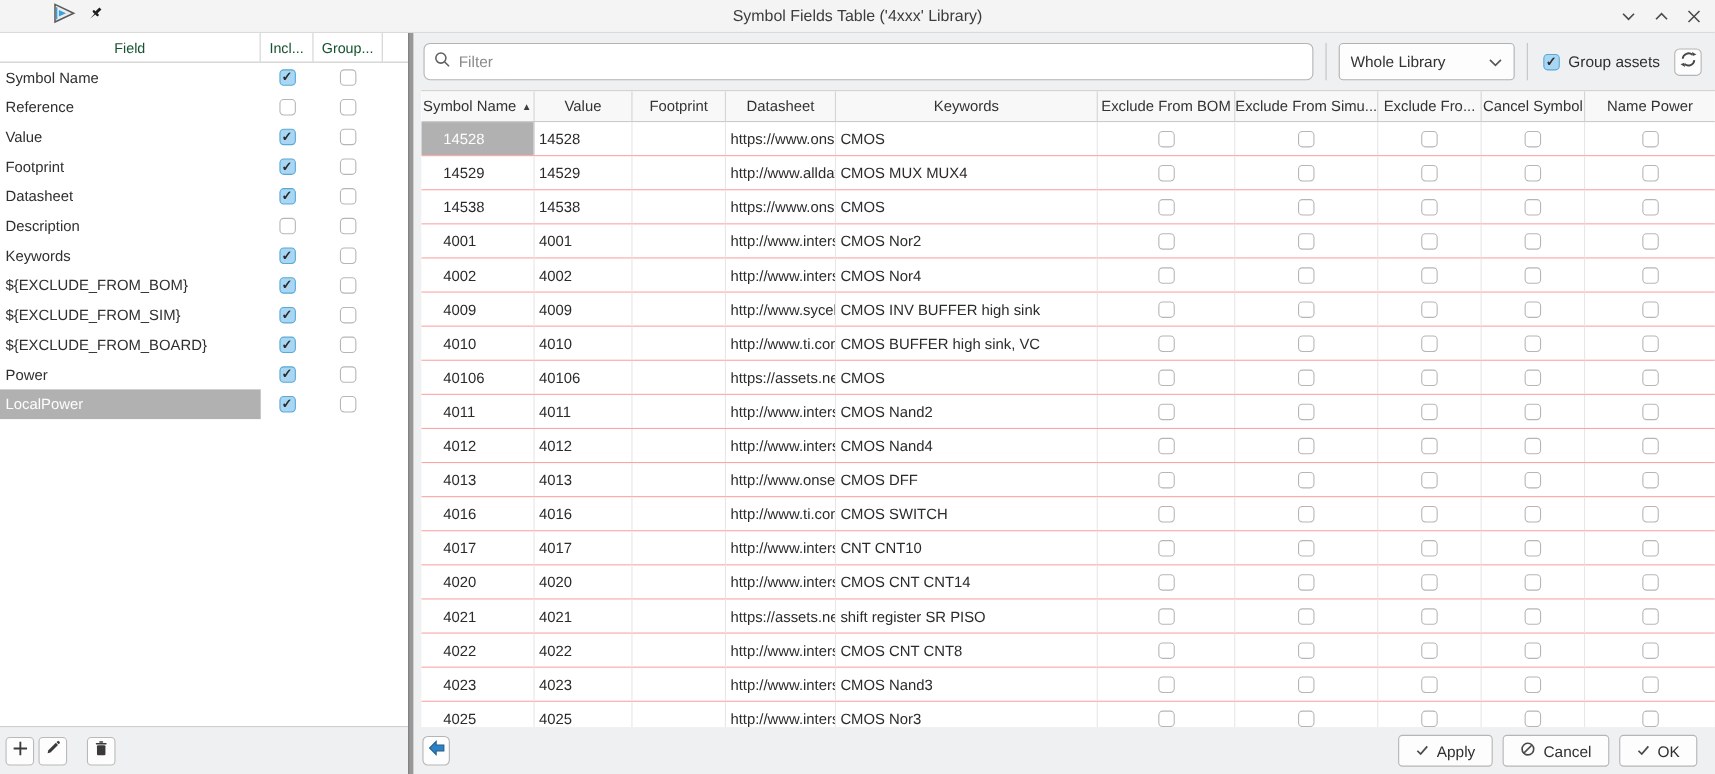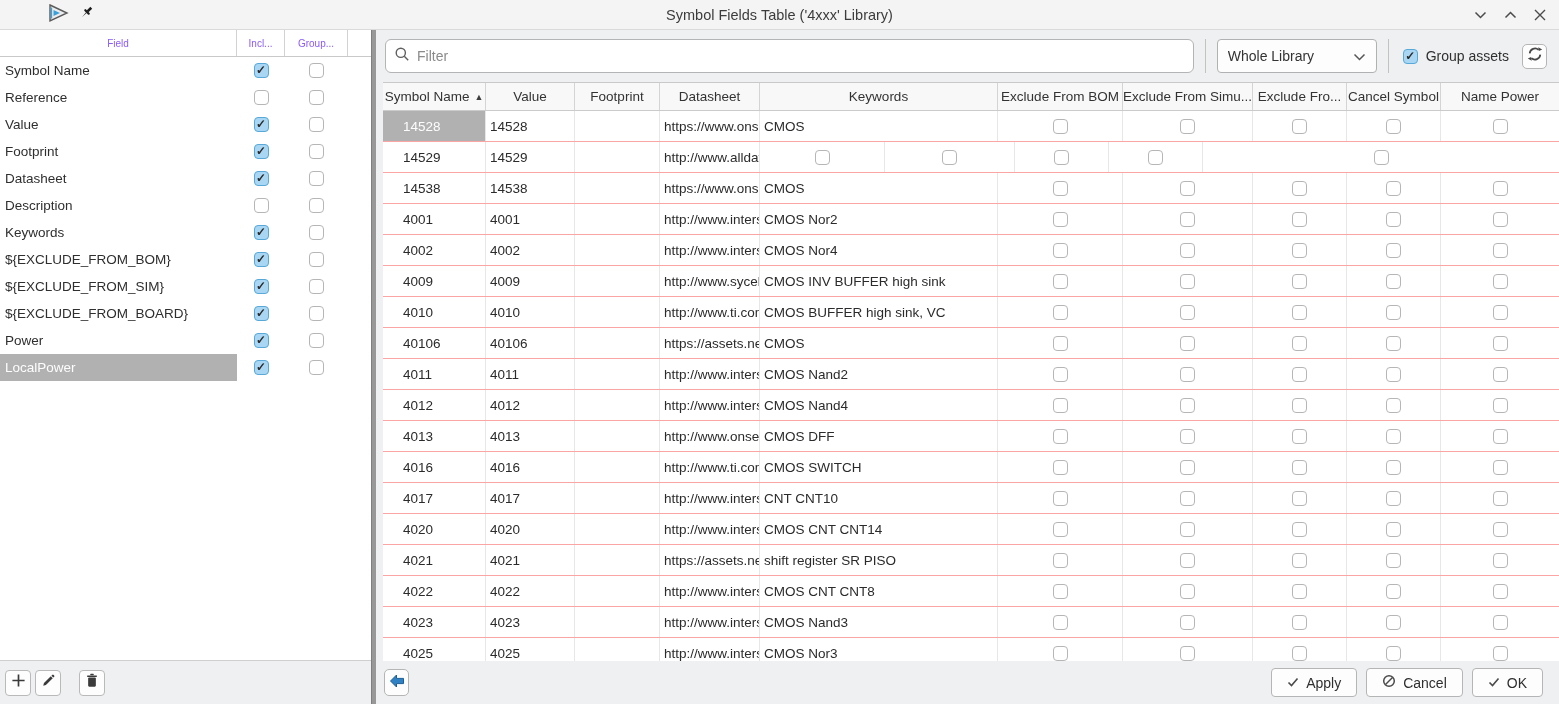--- a/index.html
+++ b/index.html
@@ -17,21 +17,21 @@
   .win-btn { width:14px; height:14px; display:flex; align-items:center; justify-content:center; cursor:default; }
 
   
   .main { display:flex; height:674px; }
   .splitter { width:5px; background:#989898; border-left:1px solid #7f7f7f; }
 
   
   .left-panel { width:371px; display:flex; flex-direction:column; background:#fff; }
   .fields-area { height:630px; overflow:hidden; }
   .lhead { display:flex; height:27px; border-bottom:1px solid #c9c9c9; background:#fff;
-    font-size:10px; color:#8b5cf6; }
+    font-size:13px; color:#14532d; }
   .lhead > div { display:flex; align-items:center; justify-content:center;
     border-right:1px solid #d2d2d2; }
   .lh-field { width:237px; }
   .lh-incl { width:48px; }
   .lh-group { width:63px; }
   .lh-fill { flex:1; border-right:none !important; }
   .lrow { display:flex; height:27px; align-items:center; font-size:13.5px; }
   .lcell-label { width:237px; height:100%; display:flex; align-items:center;
     padding-left:5px; color:#2f2f2f; overflow:hidden; white-space:nowrap; }
   .lcell-label.selected { background:#b1b1b1; color:#fdfdfd; }
@@ -364,20 +364,21 @@
             </div>
     <div class="c-b5 cbcell">
               <span class="cb"></span>
             </div>
   </div>
           <div class="grow">
     <div class="c-sym">14529</div>
     <div class="c-val">14529</div>
     <div class="c-fp"></div>
     <div class="c-ds">http://www.alldatash</div>
+    <div class="c-kw">CMOS MUX MUX4</div>
     <div class="c-b1 cbcell">
               <span class="cb"></span>
             </div>
     <div class="c-b2 cbcell">
               <span class="cb"></span>
             </div>
     <div class="c-b3 cbcell">
               <span class="cb"></span>
             </div>
     <div class="c-b4 cbcell">

